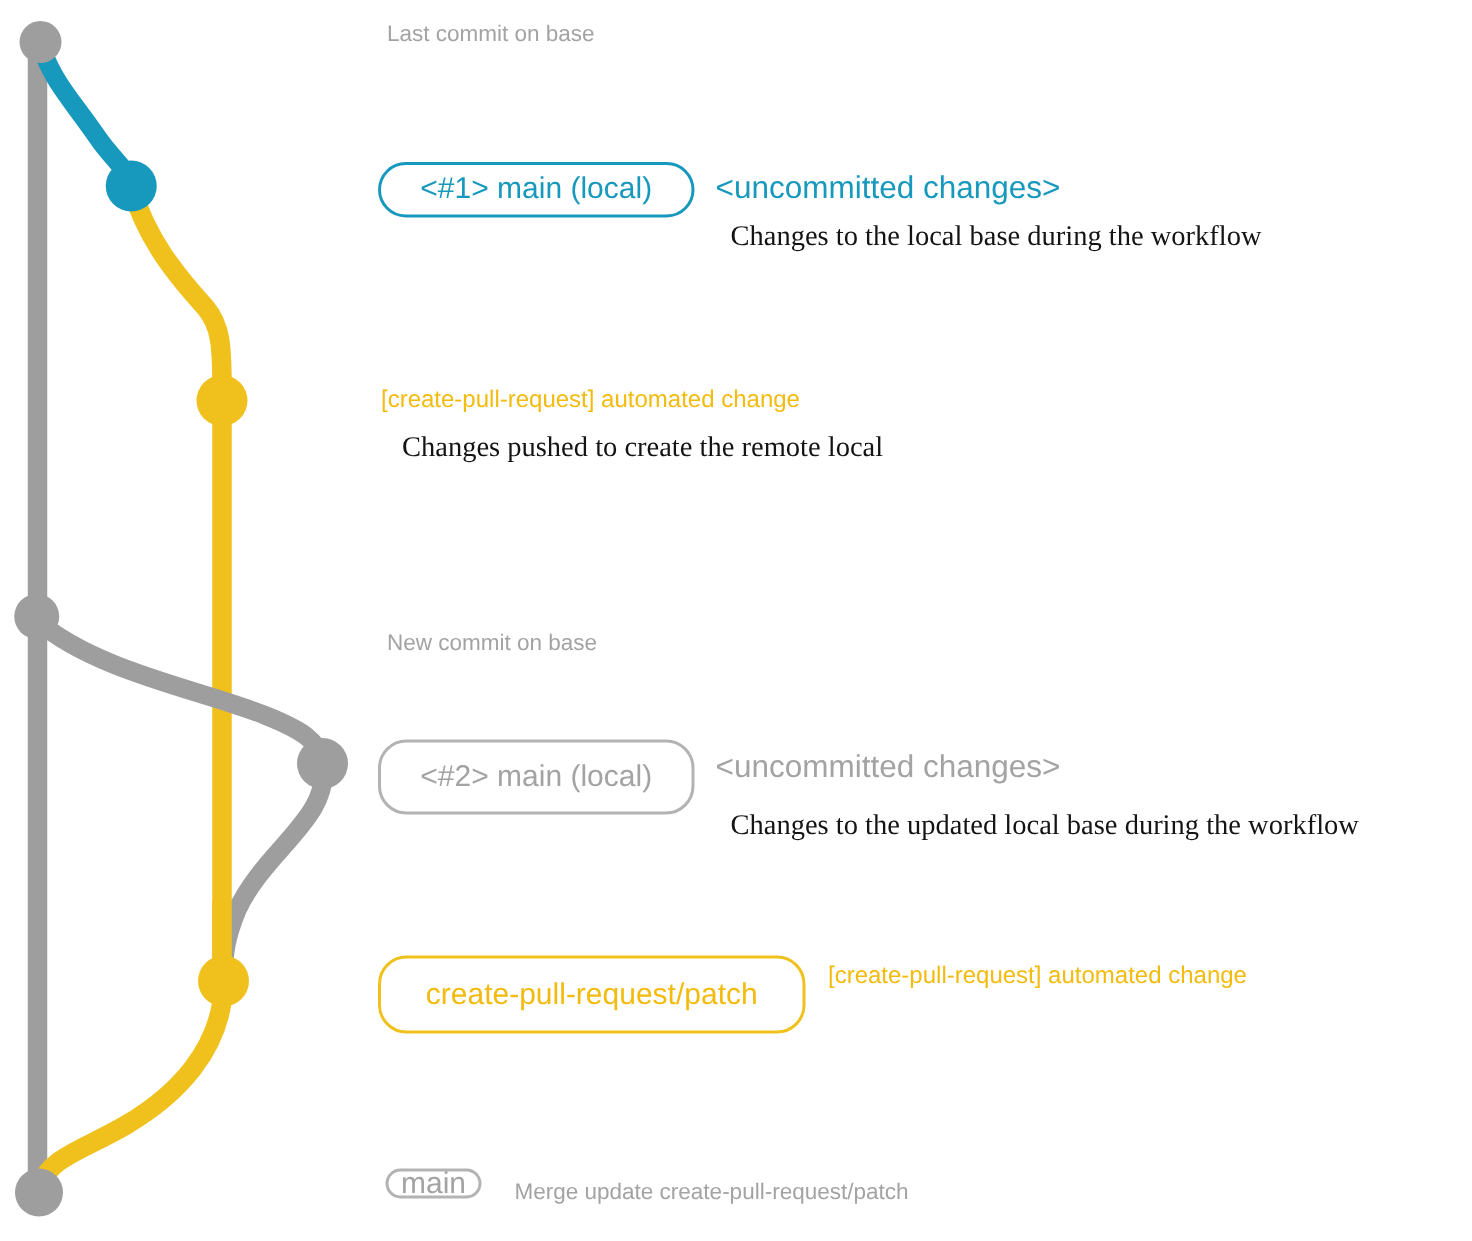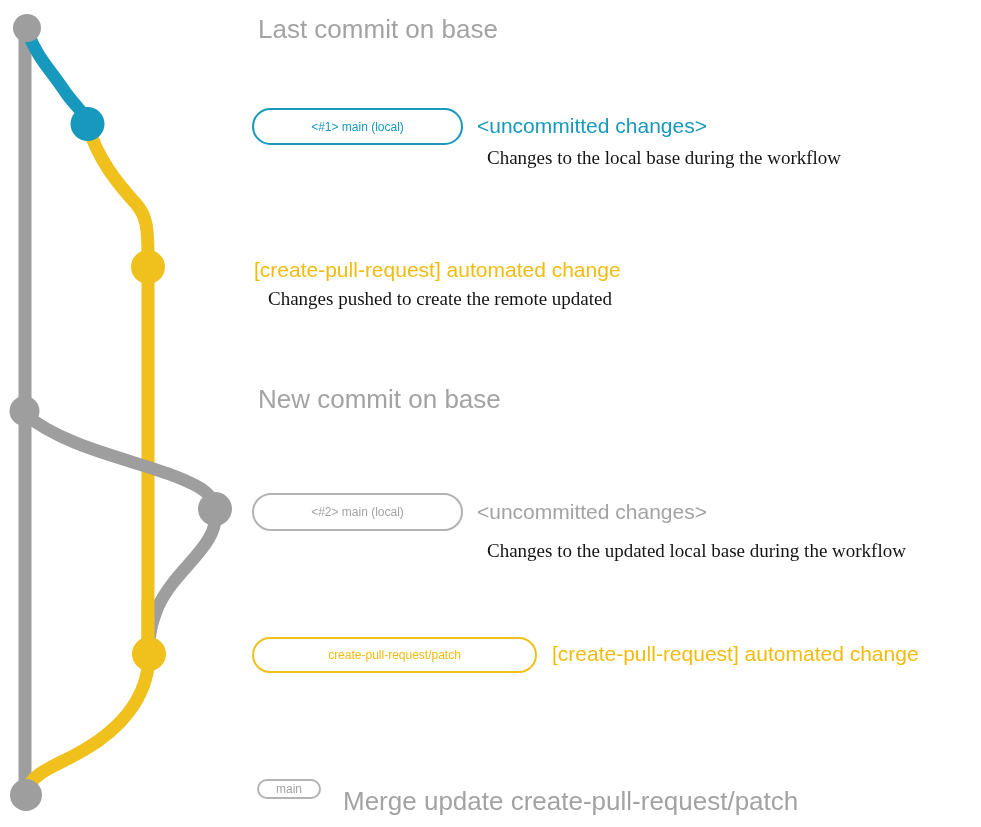--- a/index.html
+++ b/index.html
@@ -14,36 +14,36 @@
   .stroke-gray{stroke:var(--base-gray);fill:none;}
   .stroke-blue{stroke:var(--blue);fill:none;}
   .stroke-yellow{stroke:var(--yellow);fill:none;}
   .dot-gray{fill:var(--base-gray);}
   .dot-blue{fill:var(--blue);}
   .dot-yellow{fill:var(--yellow);}
 
   .abs{position:absolute;white-space:nowrap;}
 
   .annot{
-    font-size:26px;color:var(--text-gray);
+    font-size:15px;color:var(--text-gray);
   }
   .branch-box{
     box-sizing:border-box;
     display:flex;align-items:center;justify-content:center;
     border-radius:19px;
-    font-size:12px;
+    font-size:20px;
     background:#fff;
   }
   .box-blue{border:2px solid var(--blue);color:var(--blue);}
   .box-gray{border:2px solid var(--box-gray);color:var(--text-gray);}
   .box-yellow{border:2px solid var(--yellow);color:var(--yellow-text);}
 
   .status-blue{font-size:21px;color:var(--blue);}
   .status-gray{font-size:21px;color:var(--text-gray);}
-  .msg-yellow{font-size:21px;color:var(--yellow-text);}
+  .msg-yellow{font-size:16px;color:var(--yellow-text);}
   .desc{
     font-family:"Liberation Serif", serif;
     font-size:19px;color:var(--serif-black);text-align:right;
   }
 </style>
 </head>
 <body>
 
 <div id="canvas">
 
@@ -72,27 +72,27 @@
     <circle class="dot-gray" cx="26" cy="795" r="16"></circle>
   </svg>
 
   <div class="abs annot" style="left:258px;top:14px;">Last commit on base</div>
 
   <div class="abs branch-box box-blue" style="left:252px;top:108px;width:211px;height:37px;">&lt;#1&gt; main (local)</div>
   <div class="abs status-blue" style="left:477px;top:114px;">&lt;uncommitted changes&gt;</div>
   <div class="abs desc" style="left:487px;top:147px;">Changes to the local base during the workflow</div>
 
   <div class="abs msg-yellow" style="left:254px;top:258px;">[create-pull-request] automated change</div>
-  <div class="abs desc" style="left:268px;top:288px;">Changes pushed to create the remote updated</div>
+  <div class="abs desc" style="left:268px;top:288px;">Changes pushed to create the remote local</div>
 
-  <div class="abs annot" style="left:258px;top:384px;">New commit on base</div>
+  <div class="abs annot" style="left:258px;top:420px;">New commit on base</div>
 
-  <div class="abs branch-box box-gray" style="left:252px;top:493px;width:211px;height:38px;">&lt;#2&gt; main (local)</div>
+  <div class="abs branch-box box-gray" style="left:252px;top:493px;width:211px;height:50px;">&lt;#2&gt; main (local)</div>
   <div class="abs status-gray" style="left:477px;top:500px;">&lt;uncommitted changes&gt;</div>
   <div class="abs desc" style="left:487px;top:540px;">Changes to the updated local base during the workflow</div>
 
-  <div class="abs branch-box box-yellow" style="left:252px;top:637px;width:285px;height:36px;">create-pull-request/patch</div>
+  <div class="abs branch-box box-yellow" style="left:252px;top:637px;width:285px;height:52px;">create-pull-request/patch</div>
   <div class="abs msg-yellow" style="left:552px;top:642px;">[create-pull-request] automated change</div>
 
   <div class="abs branch-box box-gray" style="left:257px;top:779px;width:64px;height:20px;border-radius:15px;">main</div>
   <div class="abs annot" style="left:343px;top:786px;">Merge update create-pull-request/patch</div>
 
 </div>
 
 </body></html>

